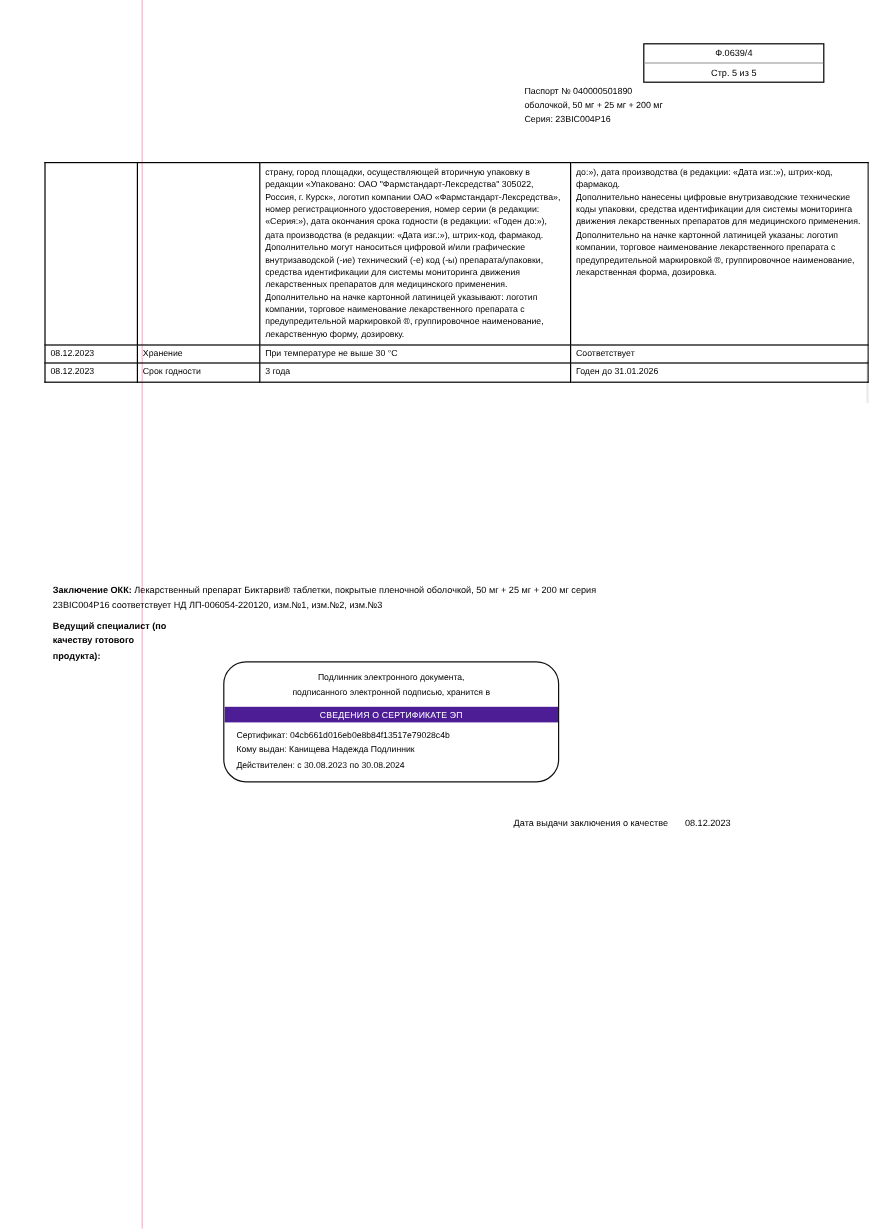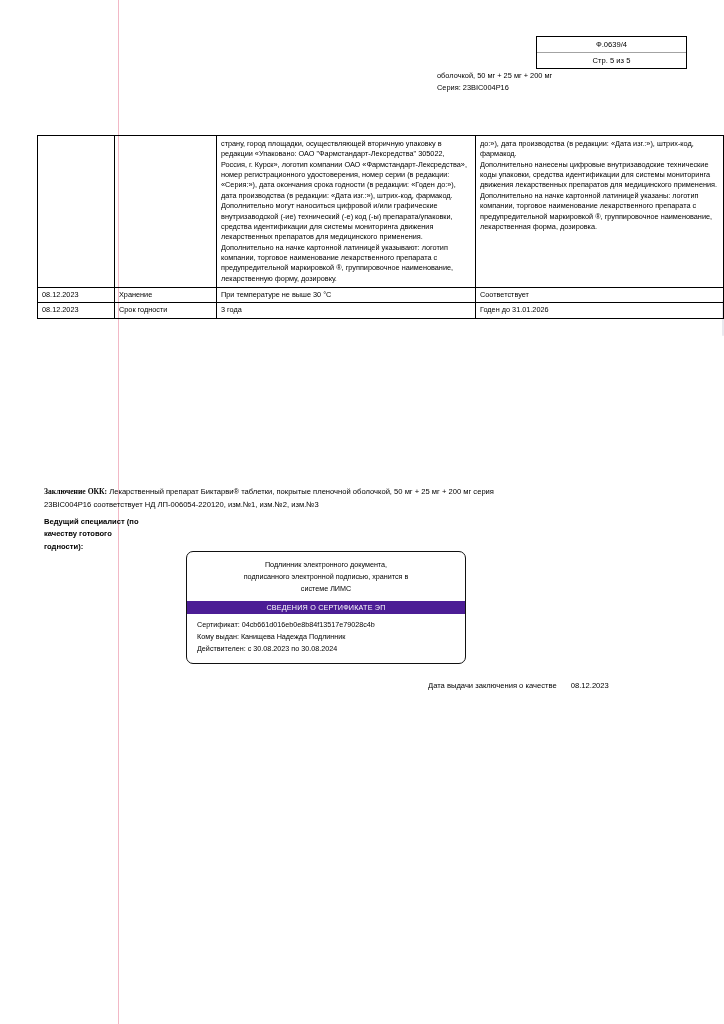--- a/index.html
+++ b/index.html
@@ -96,41 +96,41 @@
 
   
   .concl {
     position: absolute;
     left: 44px;
     top: 486px;
     width: 640px;
     font-size: 7.6px;
     line-height: 1.58;
   }
-  .concl b { font-weight: bold; font-family: Liberation Serif, serif; }
+  .concl b { font-weight: bold; }
   .concl .l2 { margin-top: 1px; }
 
   .vedushiy {
     position: absolute;
     left: 44px;
     top: 516px;
     width: 120px;
     font-size: 7.6px;
     font-weight: bold;
     line-height: 1.62;
   }
 
   
   .stamp {
     position: absolute;
     left: 186px;
     top: 551px;
     width: 280px;
     border: 1px solid #111;
-    border-radius: 7px;
+    border-radius: 19px;
     box-sizing: border-box;
     font-size: 7.2px;
     overflow: hidden;
     background: #fff;
   }
   .stamp .top {
     text-align: center;
     padding: 7px 10px 6px 10px;
     line-height: 1.65;
   }
@@ -162,20 +162,21 @@
 
   <div class="guide-line"></div>
   <div class="guide-line-2"></div>
 
   <div class="form-box">
     <div class="row1">Ф.0639/4</div>
     <div class="row2">Стр. 5 из 5</div>
   </div>
 
   <div class="passport-block">
+    <div>Паспорт № 040000501890</div>
     <div>оболочкой, 50 мг + 25 мг + 200 мг</div>
     <div>Серия: 23BIC004P16</div>
   </div>
 
   <table class="tbl">
     <tbody>
         <tr>
       <td class="col-date"></td>
       <td class="col-name"></td>
       <td class="col-req big-cell" style="white-space:pre-line">страну, город площадки, осуществляющей вторичную упаковку в редакции «Упаковано: ОАО "Фармстандарт-Лексредства" 305022, Россия, г. Курск», логотип компании ОАО «Фармстандарт-Лексредства», номер регистрационного удостоверения, номер серии (в редакции: «Серия:»), дата окончания срока годности (в редакции: «Годен до:»), дата производства (в редакции: «Дата изг.:»), штрих-код, фармакод.
@@ -204,28 +205,27 @@
     <div>
       <b>Заключение ОКК:</b>
       <span>Лекарственный препарат Биктарви® таблетки, покрытые пленочной оболочкой, 50 мг + 25 мг + 200 мг серия</span>
     </div>
     <div class="l2">23BIC004P16  соответствует НД ЛП-006054-220120, изм.№1, изм.№2, изм.№3</div>
   </div>
 
   <div class="vedushiy">
     <div>Ведущий специалист (по</div>
     <div>качеству готового</div>
-    <div>годности):</div>
+    <div>продукта):</div>
   </div>
 
   <div class="stamp">
     <div class="top">
       <div>Подлинник электронного документа,</div>
       <div>подписанного электронной подписью, хранится в</div>
-      <div>системе ЛИМС</div>
     </div>
     <div class="bar">СВЕДЕНИЯ О СЕРТИФИКАТЕ ЭП</div>
     <div class="lines">
       <div>Сертификат: 04cb661d016eb0e8b84f13517e79028c4b</div>
       <div>Кому выдан: Канищева Надежда Подлинник</div>
       <div>Действителен: с 30.08.2023 по 30.08.2024</div>
     </div>
   </div>
 
   <div class="date-out">

